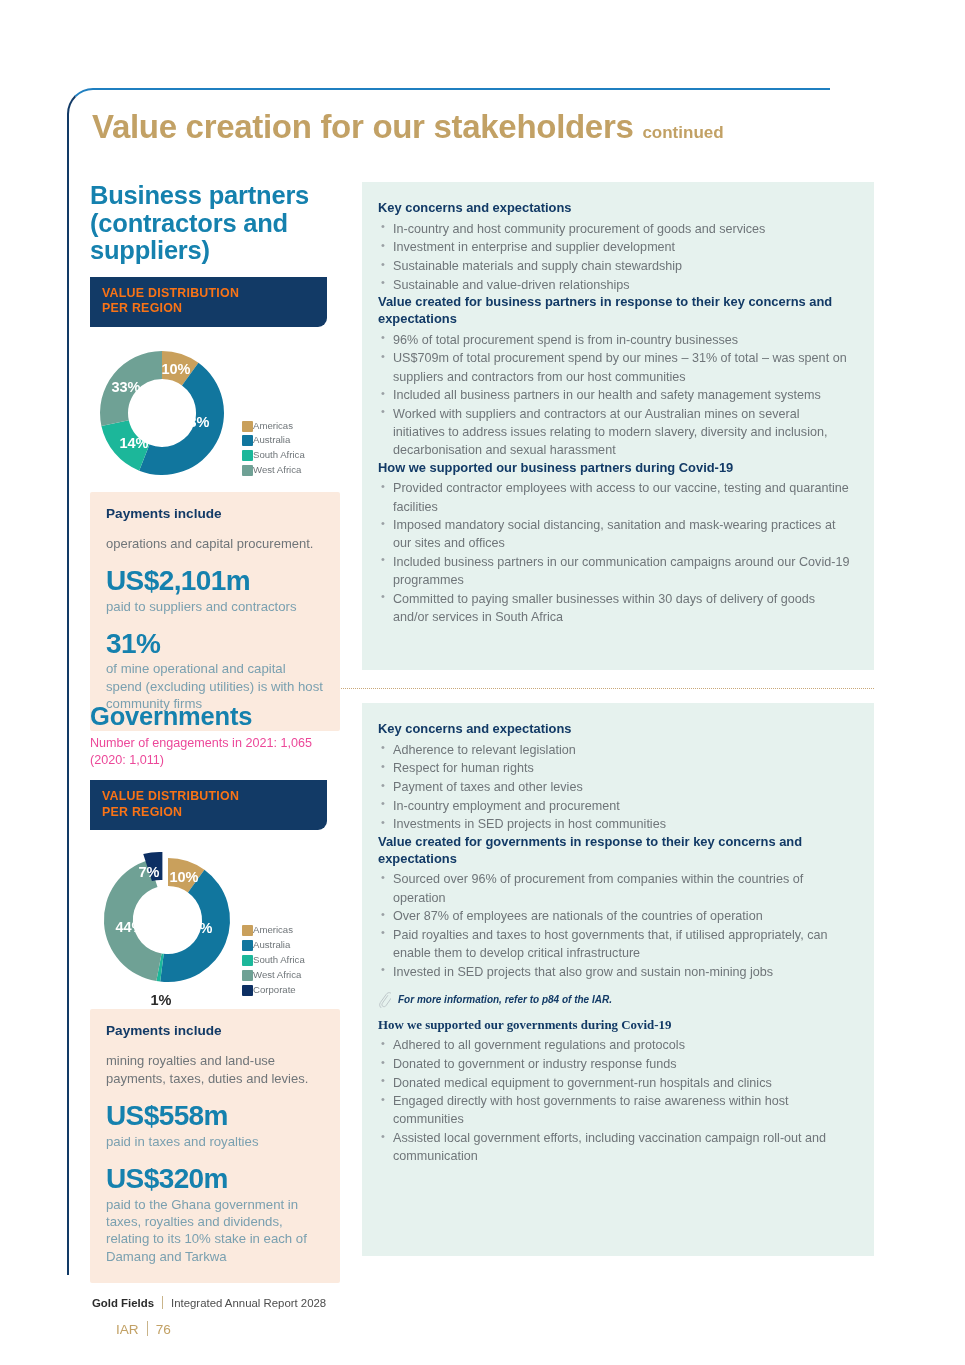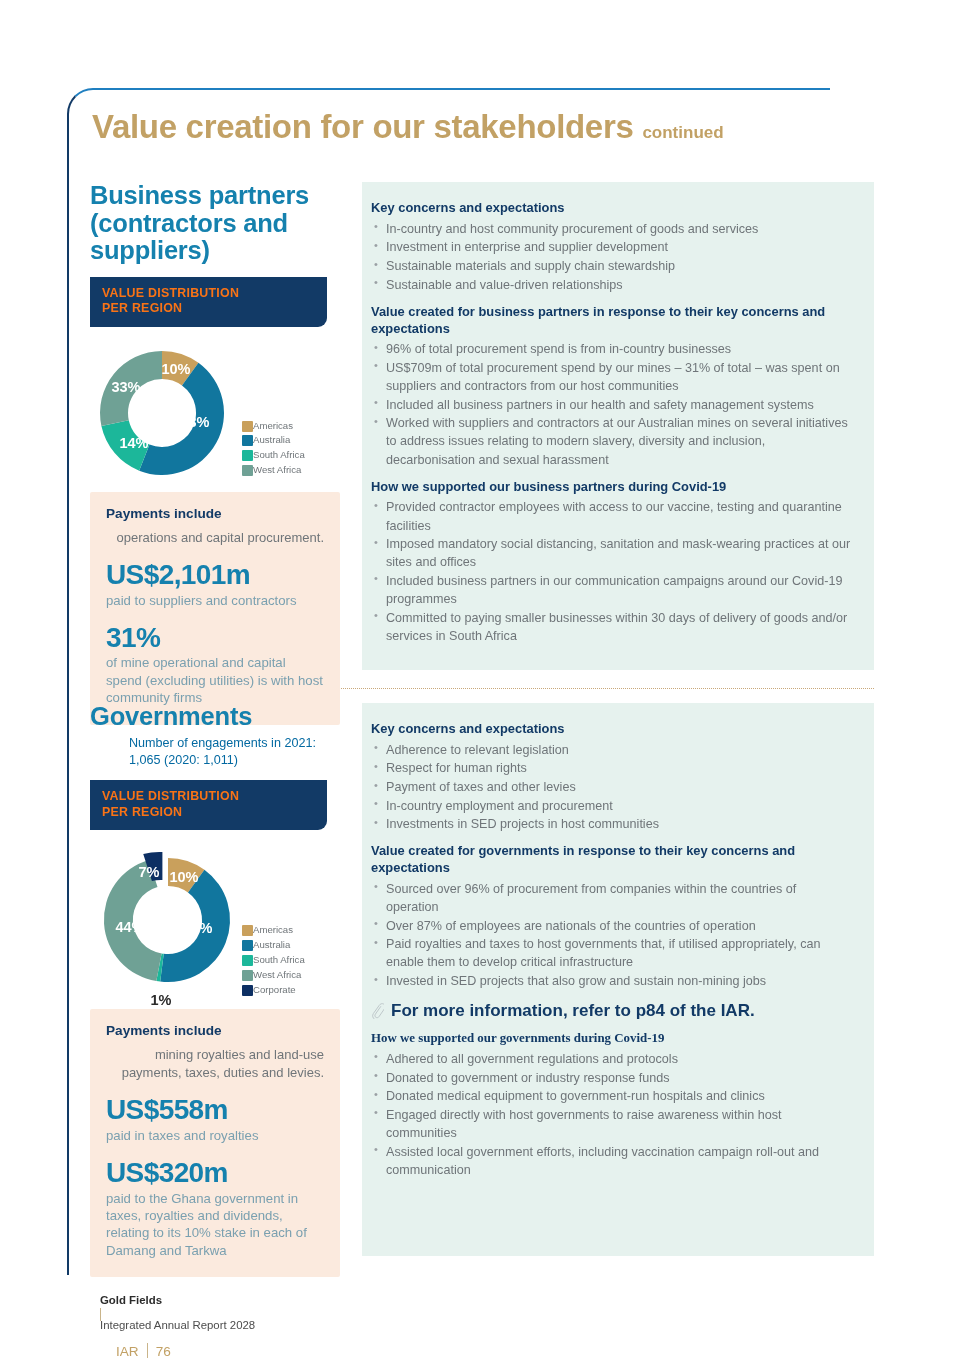--- a/index.html
+++ b/index.html
@@ -47,21 +47,21 @@
   .left-col { position: absolute; left: 90px; width: 250px; }
 
   .sec-heading {
     color: #1581ae; font-weight: bold; line-height: 1.08;
     letter-spacing: -0.2px;
   }
   .sec-heading.big { font-size: 25.5px; }
   .sec-heading.gov { font-size: 25.5px; }
 
   .sub-note {
-    font-size: 12.6px; color: #0369a1; line-height: 1.42; margin-top: 4px; margin-left: 39px;
+    font-size: 12.6px; color: #ec4899; line-height: 1.42; margin-top: 4px;
   }
 
   .vdr-bar {
     background: #123a66; color: #f97316;
     font-size: 12.4px; font-weight: bold; letter-spacing: 0.25px;
     line-height: 1.25; padding: 9px 12px 10px 12px;
     border-radius: 0 0 9px 0;
     width: 237px;
   }
 
@@ -71,58 +71,58 @@
   .legend { position: absolute; font-size: 9.6px; color: #6f7579; line-height: 1.55; }
   .legend-row { display: flex; align-items: center; }
   .legend-sw { width: 11px; height: 11px; flex: 0 0 11px; border-radius: 1px; }
 
   
   .pay-card {
     background: #fbeade; border-radius: 2px;
     padding: 14px 16px 18px 16px; width: 250px;
   }
   .pay-title { font-size: 13.6px; font-weight: bold; color: #123a66; }
-  .pay-sub { font-size: 13px; color: #6f7579; line-height: 1.35; margin-top: 8px; text-align: right; }
+  .pay-sub { font-size: 13px; color: #6f7579; line-height: 1.35; margin-top: 14px; }
   .pay-big {
     font-size: 28px; font-weight: bold; color: #1581ae;
     letter-spacing: -0.6px; margin-top: 14px; line-height: 1.05;
   }
   .pay-cap { font-size: 13.2px; color: #7aa0b0; line-height: 1.32; margin-top: 2px; }
 
   
   .panel {
     position: absolute; left: 362px; width: 512px;
     background: #e6f2ee;
-    padding: 18px 22px 20px 9px;
+    padding: 18px 22px 20px 16px;
   }
   .panel h3 {
     font-size: 12.9px; font-weight: bold; color: #123a66;
     line-height: 1.3; margin-bottom: 3px;
   }
-  .panel h3.spaced { margin-top: 10px; }
+  .panel h3.spaced { margin-top: 0; }
   ul.blist { list-style: none; margin: 0 0 0 2px; padding: 0; }
   ul.blist li {
     position: relative; padding-left: 13px;
     font-size: 12.6px; color: #6f7579; line-height: 1.44;
     margin-bottom: 0.5px;
   }
   ul.blist li::before {
     content: "\2022"; position: absolute; left: 1px; top: -0.5px;
     color: #9aa0a4; font-size: 11px;
   }
   .ref-line {
     display: flex; align-items: center; gap: 7px;
     margin-top: 11px; margin-bottom: 3px;
   }
-  .ref-text { font-size: 17px; font-weight: bold; color: #123a66; }
+  .ref-text { font-size: 10px; font-weight: bold; color: #123a66; font-style: italic; }
   .clip-icon { width: 13px; height: 16px; flex: 0 0 13px; }
 
   
   .footer { position: absolute; left: 92px; top: 1294px; }
-  .foot-row1 { display: flex; align-items: baseline; font-size: 11.4px; flex-direction: column; }
+  .foot-row1 { display: flex; align-items: baseline; font-size: 11.4px; }
   .foot-brand { font-weight: bold; color: #2b2b2b; }
   .foot-sep { width: 1px; height: 13px; background: #c9b48a; margin: 0 8px;
               position: relative; top: 2px; }
   .foot-report { color: #4d4d4d; }
   .foot-row2 { display: flex; align-items: baseline; font-size: 13.6px;
                color: #c2a165; margin-top: 10px; margin-left: 24px; }
   .foot-sep2 { width: 1px; height: 15px; background: #c9b48a; margin: 0 8px;
                position: relative; top: 2px; }
 </style>
 </head>

